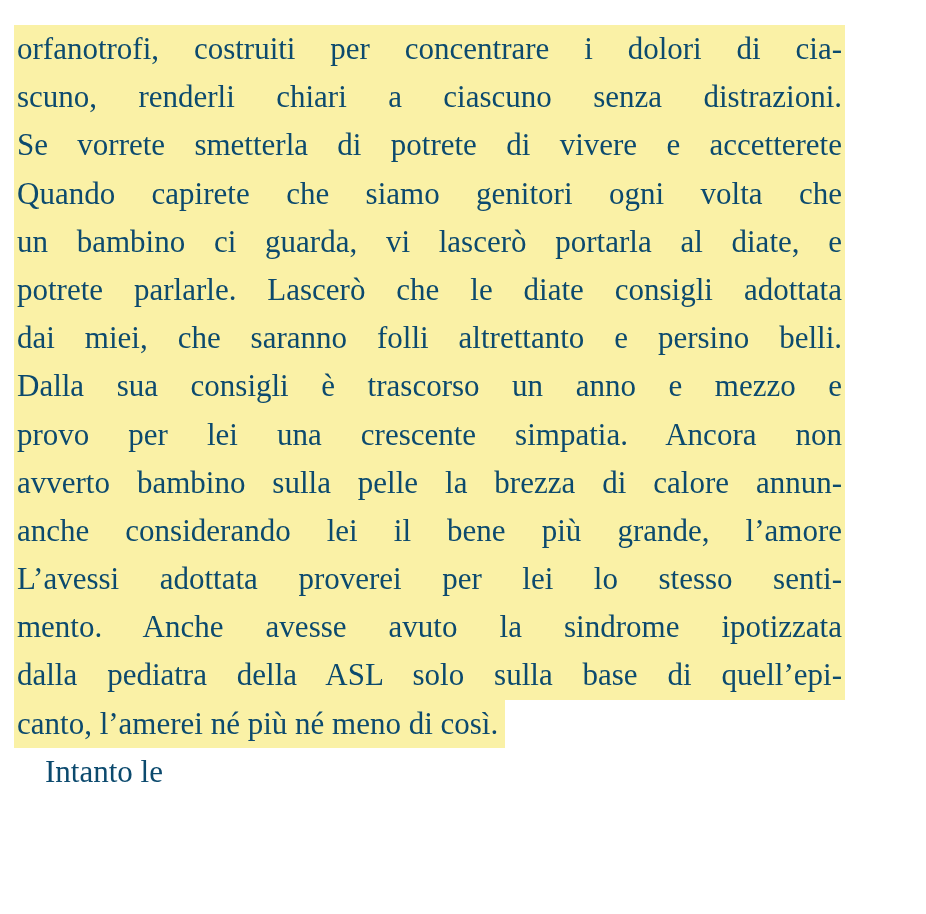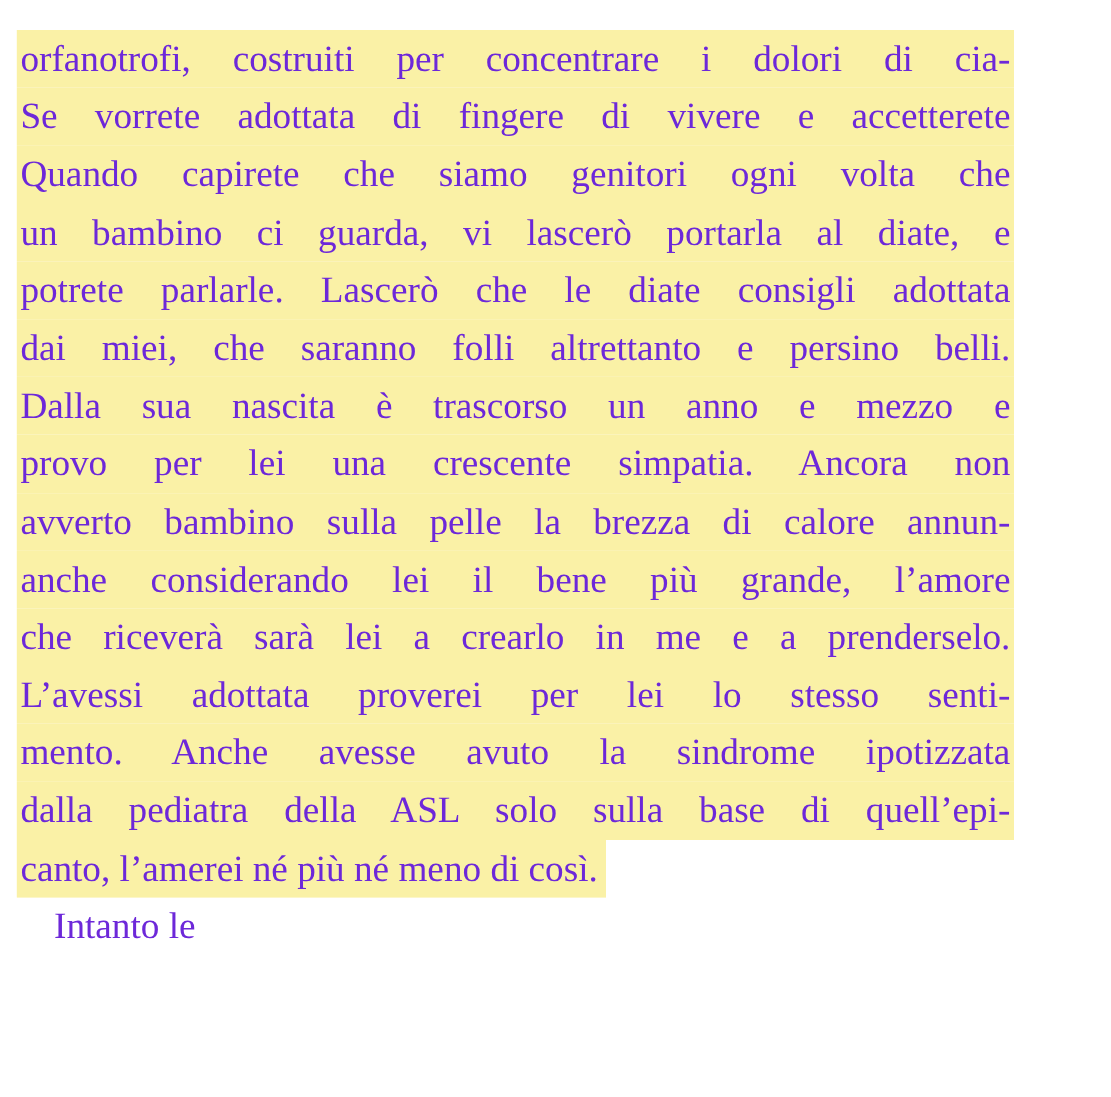--- a/index.html
+++ b/index.html
@@ -7,21 +7,21 @@
     padding: 0;
     background: #ffffff;
   }
   .page {
     position: relative;
     width: 926px;
     height: 914px;
     background: #ffffff;
     overflow: hidden;
     font-family: "Liberation Serif", "DejaVu Serif", serif;
-    color: #6d28d9;
+    color: #0c4a6e;
   }
   .passage {
     position: absolute;
     left: 14px;
     top: 25px;
     width: 831px;
     font-size: 31px;
   }
   .hl-line {
     line-height: 48.2px;
@@ -61,30 +61,30 @@
     text-indent: 28px;
     white-space: nowrap;
   }
 </style>
 </head>
 <body>
 
 <div class="page">
   <div class="passage">
     <div class="hl-line">orfanotrofi, costruiti per concentrare i dolori di cia-</div>
-    <div class="hl-line">Se vorrete adottata di fingere di vivere e accetterete</div>
+    <div class="hl-line">scuno, renderli chiari a ciascuno senza distrazioni.</div>
+    <div class="hl-line">Se vorrete smetterla di potrete di vivere e accetterete</div>
     <div class="hl-line">Quando capirete che siamo genitori ogni volta che</div>
     <div class="hl-line">un bambino ci guarda, vi lascerò portarla al diate, e</div>
     <div class="hl-line">potrete parlarle. Lascerò che le diate consigli adottata</div>
     <div class="hl-line">dai miei, che saranno folli altrettanto e persino belli.</div>
-    <div class="hl-line">Dalla sua nascita è trascorso un anno e mezzo e</div>
+    <div class="hl-line">Dalla sua consigli è trascorso un anno e mezzo e</div>
     <div class="hl-line">provo per lei una crescente simpatia. Ancora non</div>
     <div class="hl-line">avverto bambino sulla pelle la brezza di calore annun-</div>
     <div class="hl-line">anche considerando lei il bene più grande, l’amore</div>
-    <div class="hl-line">che riceverà sarà lei a crearlo in me e a prenderselo.</div>
     <div class="hl-line">L’avessi adottata proverei per lei lo stesso senti-</div>
     <div class="hl-line">mento. Anche avesse avuto la sindrome ipotizzata</div>
     <div class="hl-line">dalla pediatra della ASL solo sulla base di quell’epi-</div>
     <div class="last-hl-line">
       <span class="hl-span">canto, l’amerei né più né meno di così.</span>
     </div>
     <div class="partial-line">Intanto le</div>
   </div>
 </div>
 

